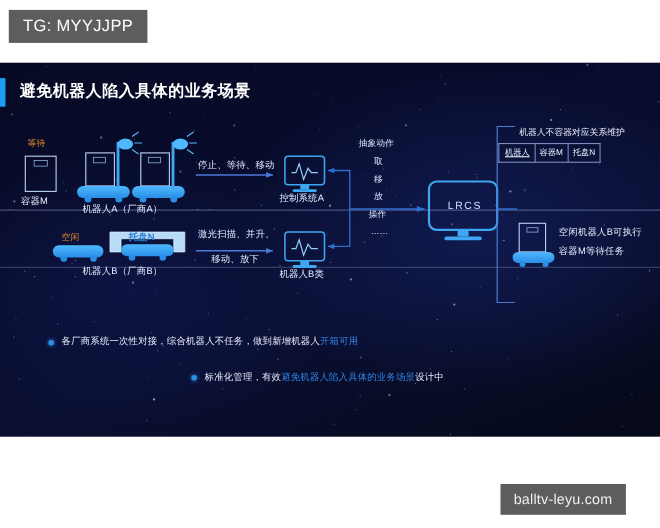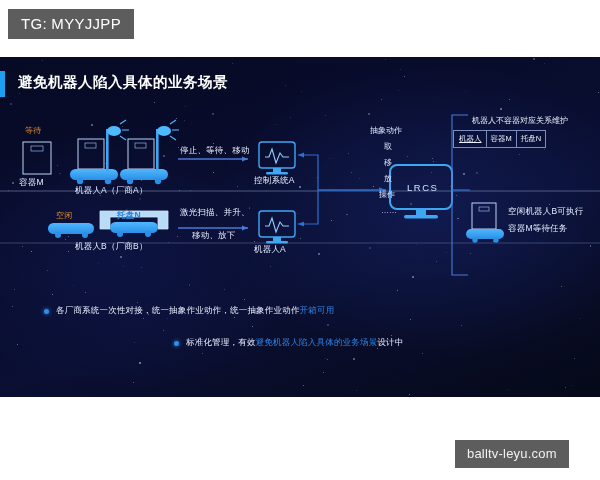--- a/index.html
+++ b/index.html
@@ -56,21 +56,21 @@
   
   .diagram{position:absolute;left:0;top:50px;width:600px;height:235px;}
   .svgwrap{position:absolute;left:0;top:0;}
   .lbl{
     position:absolute;color:#e6edff;font-size:8.5px;white-space:nowrap;
     letter-spacing:.2px;
   }
   .lbl-orange{color:#e08a2e;font-weight:normal;font-size:8px;}
   .vtext{
     position:absolute;color:#dce6ff;font-size:8px;text-align:center;
-    line-height:11.5px;white-space:nowrap;margin-left:44px;
+    line-height:11.5px;white-space:nowrap;
   }
   
   .tbl-title{
     position:absolute;color:#e9efff;font-size:8px;white-space:nowrap;
   }
   table.relation{
     position:absolute;border-collapse:collapse;
   }
   table.relation td{
     border:1px solid #7d8bbf;
@@ -352,21 +352,21 @@
     <div class="lbl" style="left:19px;top:70px;">容器M</div>
     <div class="lbl" style="left:75px;top:78px;">机器人A（厂商A）</div>
     <div class="lbl" style="left:180px;top:38px;">停止、等待、移动</div>
     <div class="lbl" style="left:254px;top:68px;">控制系统A</div>
 
     <div class="lbl lbl-orange" style="left:56px;top:103px;">空闲</div>
     <div class="lbl" style="left:117px;top:103px;color:#2a7fd4;font-weight:bold;">托盘N</div>
     <div class="lbl" style="left:75px;top:134px;">机器人B（厂商B）</div>
     <div class="lbl" style="left:180px;top:100px;">激光扫描、并升、</div>
     <div class="lbl" style="left:192px;top:123px;">移动、放下</div>
-    <div class="lbl" style="left:254px;top:137px;">机器人A</div>
+    <div class="lbl" style="left:254px;top:137px;">机器人B类</div>
 
     <div class="vtext" style="left:326px;top:18px;">抽象动作</div>
     <div class="vtext" style="left:340px;top:34px;">取</div>
     <div class="vtext" style="left:340px;top:50px;">移</div>
     <div class="vtext" style="left:340px;top:66px;">放</div>
     <div class="vtext" style="left:335px;top:82px;">操作</div>
     <div class="vtext" style="left:337px;top:98px;">……</div>
 
     <div class="lbl" style="left:407px;top:75px;font-size:9.5px;letter-spacing:1.5px;color:#cfe3ff;">LRCS</div>
 
@@ -383,21 +383,21 @@
     </table>
 
     <div class="lbl" style="left:508px;top:99px;">空闲机器人B可执行</div>
     <div class="lbl" style="left:508px;top:116px;">容器M等待任务</div>
   </div>
 
   <div class="bullets">
     <div class="bullet-row" style="left:44px;top:8px;">
       <span class="dot"></span>
       <span class="btext">
-        <span>各厂商系统一次性对接，统一抽象作业动作，统一抽象作业动作</span><span class="hl">开箱可用</span><span></span>
+        <span>各厂商系统一次性对接，综合机器人不任务，做到新增机器人</span><span class="hl">开箱可用</span><span></span>
       </span>
     </div>
 
     <div class="bullet-row" style="left:174px;top:40px;">
       <span class="dot"></span>
       <span class="btext">
         <span>标准化管理，有效</span><span class="hl">避免机器人陷入具体的业务场景</span><span>设计中</span>
       </span>
     </div>
 

